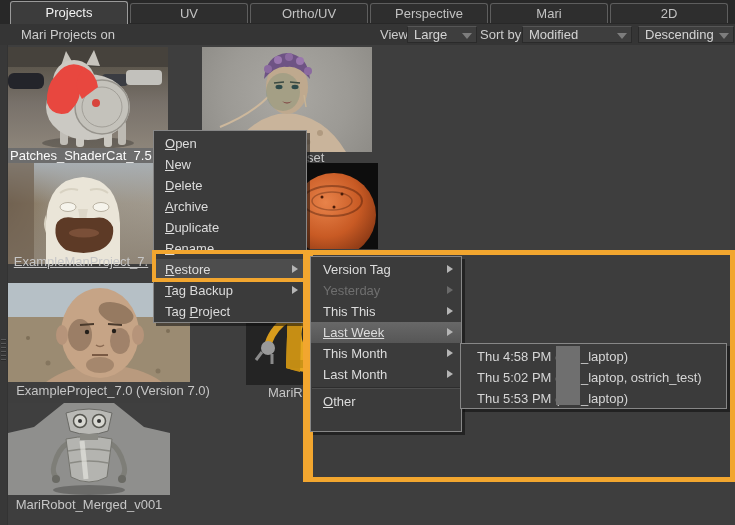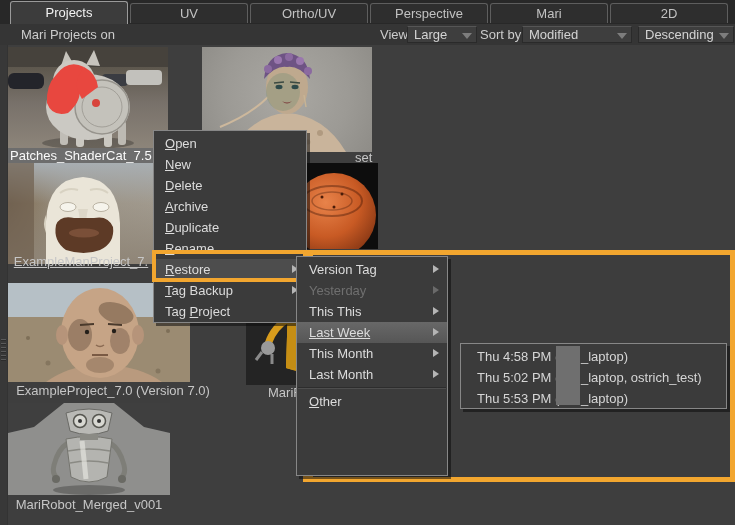--- a/index.html
+++ b/index.html
@@ -141,21 +141,21 @@
       <circle cx="87" cy="10" r="4" fill="#8b6aa0"></circle>
         <circle cx="98" cy="14" r="4" fill="#9a77ae"></circle>
       <circle cx="106" cy="24" r="4" fill="#8b6aa0"></circle>
       <ellipse cx="77" cy="40" rx="3.5" ry="2.2" fill="#2e4a4a"></ellipse>
       <ellipse cx="93" cy="40" rx="3.5" ry="2.2" fill="#2e4a4a"></ellipse>
       <path d="M72,36 L82,35 M88,35 L98,36" stroke="#3c4a42" stroke-width="1.5"></path>
       <path d="M80,54 Q85,57 90,54 Q85,59 80,54 Z" fill="#7a3a3a"></path>
       <path d="M102,48 L104,60" stroke="#c8b494" stroke-width="1.5"></path>
     </svg>
   </div>
-  <span class="plabel" style="left:307px;top:150px;margin-left:48px;">set</span>
+  <span class="plabel" style="left:307px;top:150px;">set</span>
 
   <div class="thumb" style="left:260px;top:163px;width:118px;height:86px;background:#0d0d0d;">
     <svg width="118" height="86">
       <defs>
         <radialGradient id="ballg" cx="40%" cy="35%" r="75%">
           <stop offset="0%" stop-color="#e8834a"></stop>
             <stop offset="55%" stop-color="#c85a24"></stop>
             <stop offset="100%" stop-color="#7e3212"></stop>
         </radialGradient>
       </defs>
@@ -272,21 +272,21 @@
       <span class="arr"></span>
     </div>
     <div class="mi">
       <span>Tag </span><span class="u">P</span><span>roject</span>
     </div>
   </div>
 
   <div id="annot-small" class="abs"></div>
   <div id="annot-big" class="abs"></div>
 
-  <div id="sub-menu" class="menu menu2" style="left:296px;top:256px;width:152px;height:220px;">
+  <div id="sub-menu" class="menu menu2" style="left:310px;top:256px;width:152px;height:176px;">
     <div class="mi">
       <span>Version Tag</span><span class="u"></span><span></span>
       <span class="arr"></span>
     </div>
     <div class="mi disabled">
       <span>Yesterday</span><span class="u"></span><span></span>
       <span class="arr"></span>
     </div>
     <div class="mi">
       <span>This This</span><span class="u"></span><span></span>

